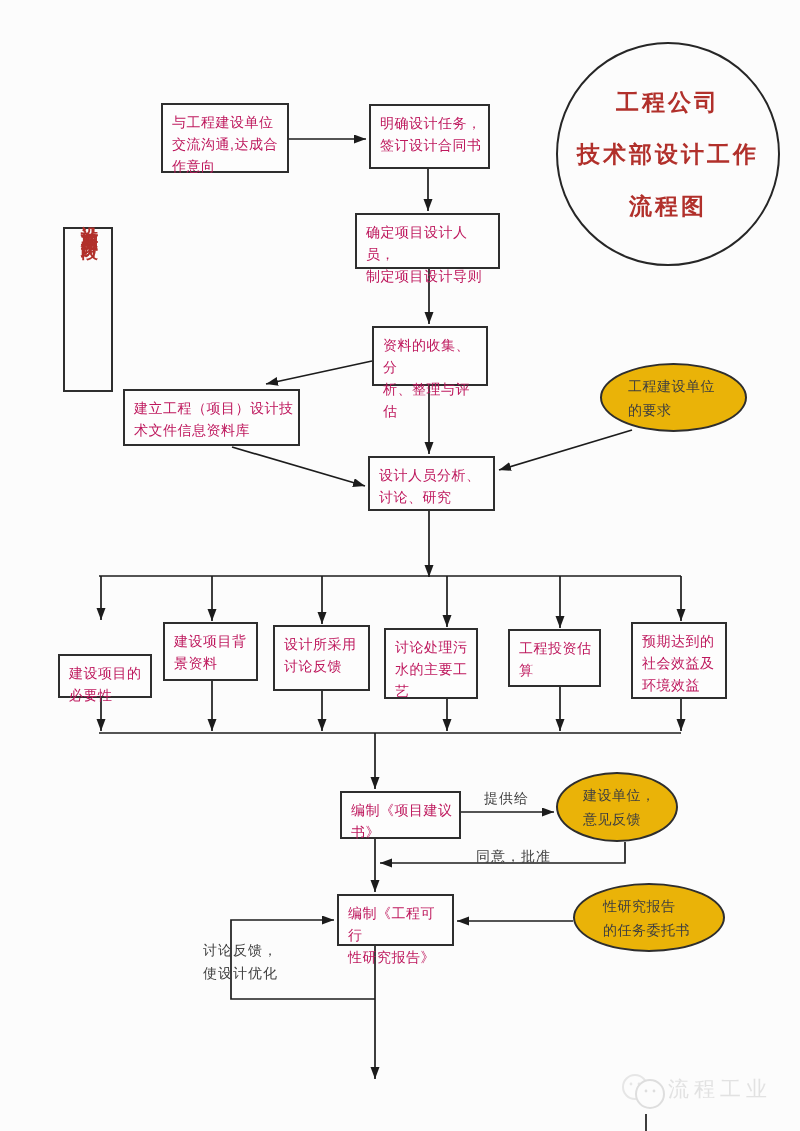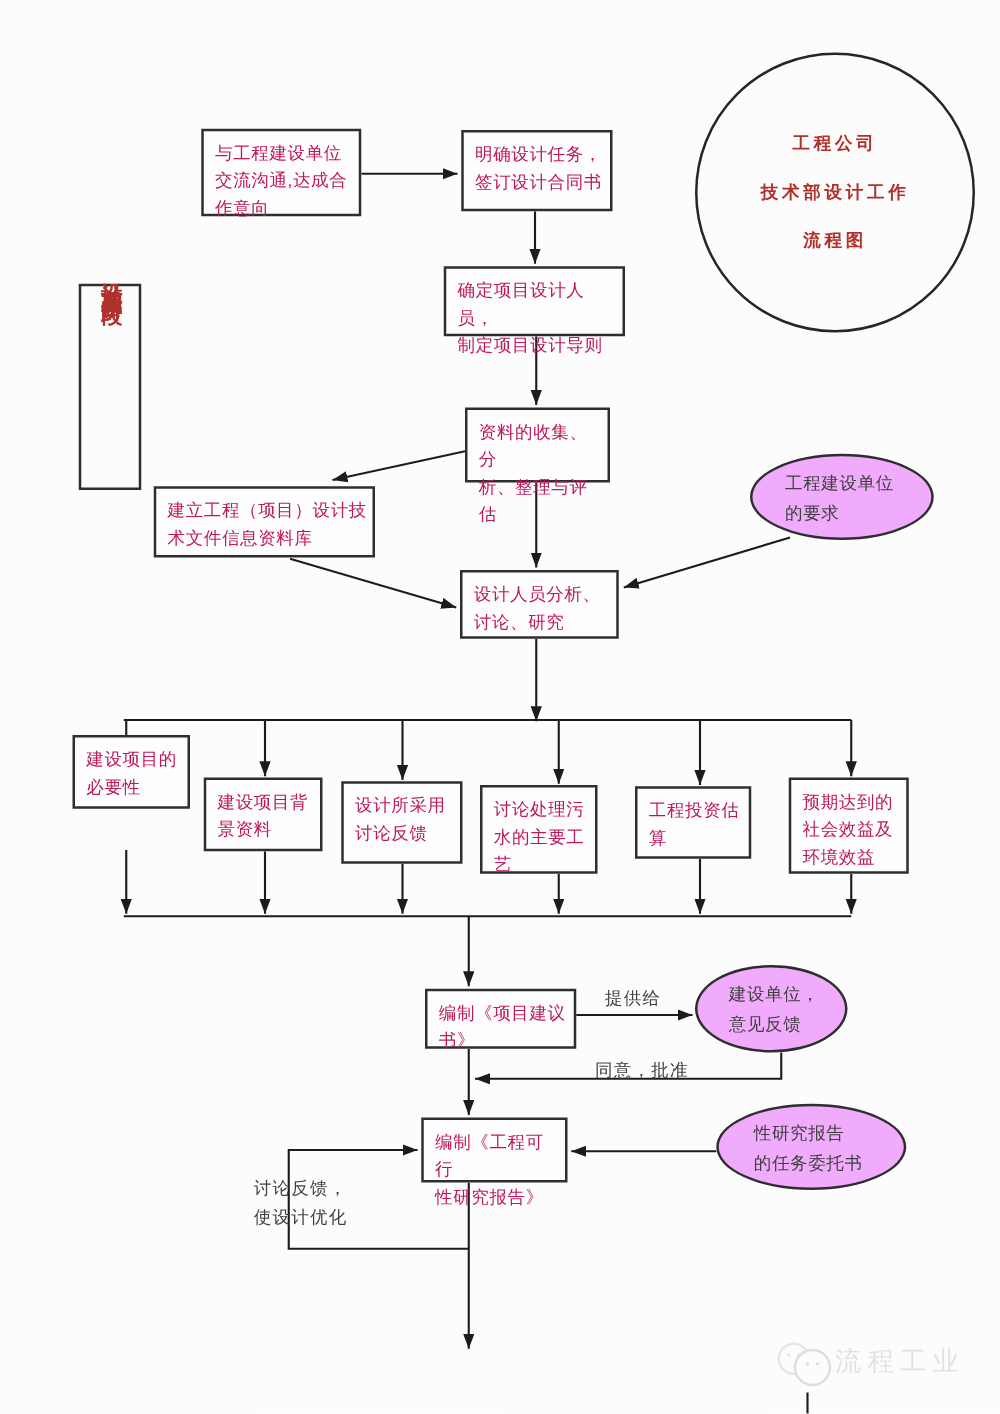--- a/index.html
+++ b/index.html
@@ -7,30 +7,30 @@
     position:relative;width:800px;height:1131px;background:#fcfcfc;overflow:hidden;
     font-family:"Liberation Sans","DejaVu Sans",sans-serif;color:#3f3f3f;
   }
   #connectors{position:absolute;left:0;top:0;width:800px;height:1131px;}
   .box{
     position:absolute;box-sizing:border-box;background:#fdfdfd;
     border:2px solid #2e2e2e;padding:6px 4px 0 9px;
     font-size:14px;line-height:22px;letter-spacing:0.5px;color:#be185d;
   }
   .ellipse{
-    position:absolute;box-sizing:border-box;background:#f0abfc;
+    position:absolute;box-sizing:border-box;background:#eab308;
     border:2px solid #2e2e2e;border-radius:50%;
     display:flex;flex-direction:column;justify-content:center;
     font-size:14px;line-height:24px;letter-spacing:0.5px;color:#3f3f3f;
   }
   .title-circle{
     position:absolute;left:556px;top:42px;width:224px;height:224px;
     box-sizing:border-box;border:2.5px solid #262626;border-radius:50%;
     display:flex;flex-direction:column;justify-content:center;align-items:center;
-    gap:21px;color:#b1302b;font-weight:bold;font-size:14px;letter-spacing:3px;
+    gap:21px;color:#b1302b;font-weight:bold;font-size:23px;letter-spacing:3px;
   }
   .phase-rect{
     position:absolute;left:63px;top:227px;width:50px;height:165px;
     box-sizing:border-box;border:2px solid #2e2e2e;background:transparent;
   }
   .phase-text{
     position:absolute;left:78px;top:212px;height:170px;
     writing-mode:vertical-rl;text-orientation:upright;
     color:#b1302b;font-weight:bold;font-size:17px;letter-spacing:2.5px;
   }
@@ -126,21 +126,21 @@
   <div class="box" style="left:123px;top:389px;width:177px;height:57px">
     <div>建立工程（项目）设计技</div>
     <div>术文件信息资料库</div>
   </div>
 
   <div class="box" style="left:368px;top:456px;width:127px;height:55px">
     <div>设计人员分析、</div>
     <div>讨论、研究</div>
   </div>
 
-  <div class="box" style="left:58px;top:588px;width:94px;height:59px">
+  <div class="box" style="left:58px;top:654px;width:94px;height:44px">
     <div>建设项目的</div>
     <div>必要性</div>
   </div>
 
   <div class="box" style="left:163px;top:622px;width:95px;height:59px">
     <div>建设项目背</div>
     <div>景资料</div>
   </div>
 
   <div class="box" style="left:273px;top:625px;width:97px;height:66px">

